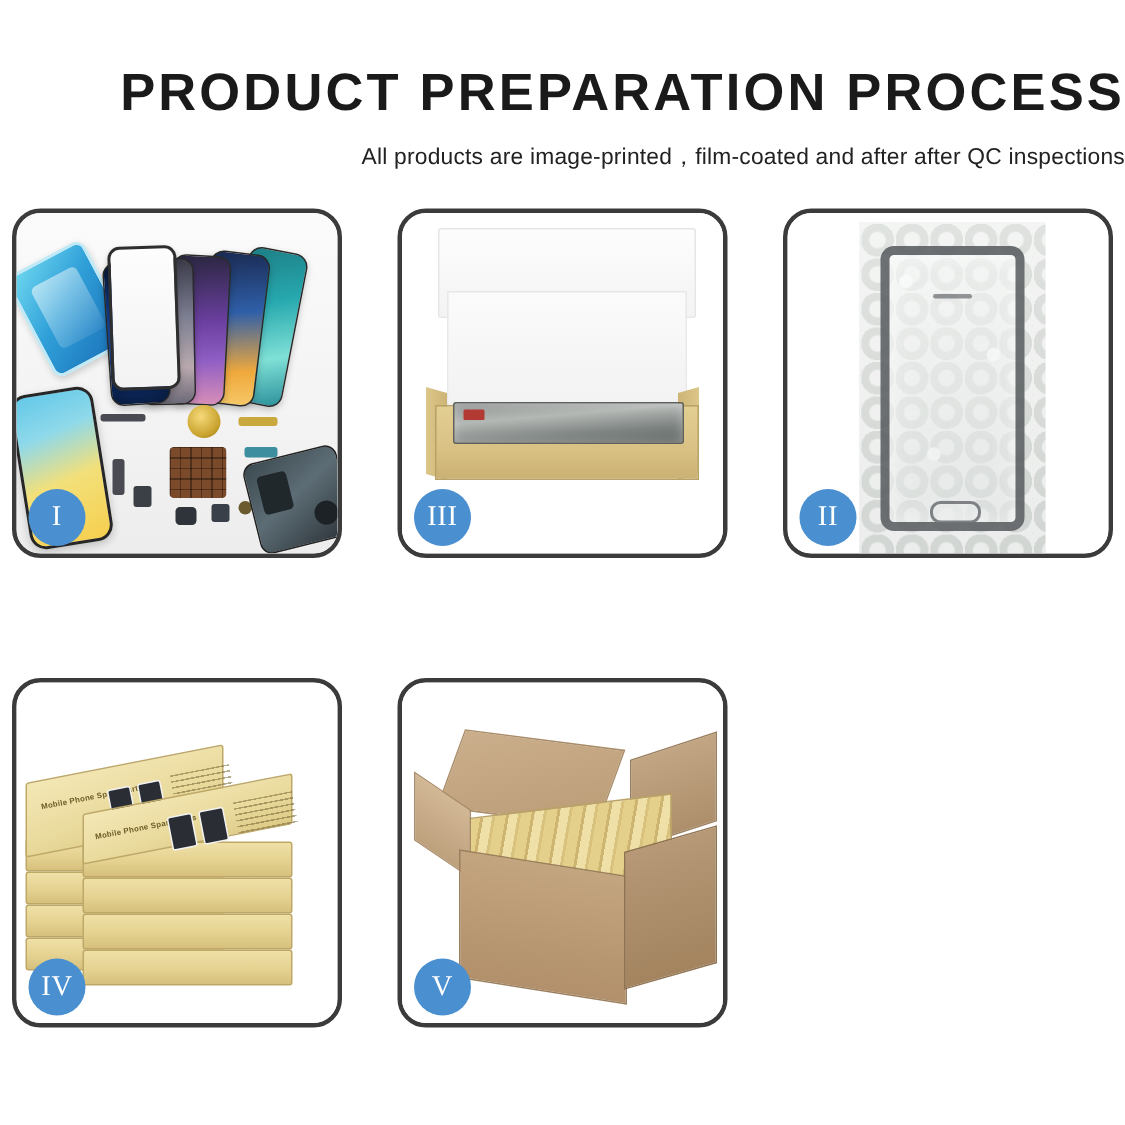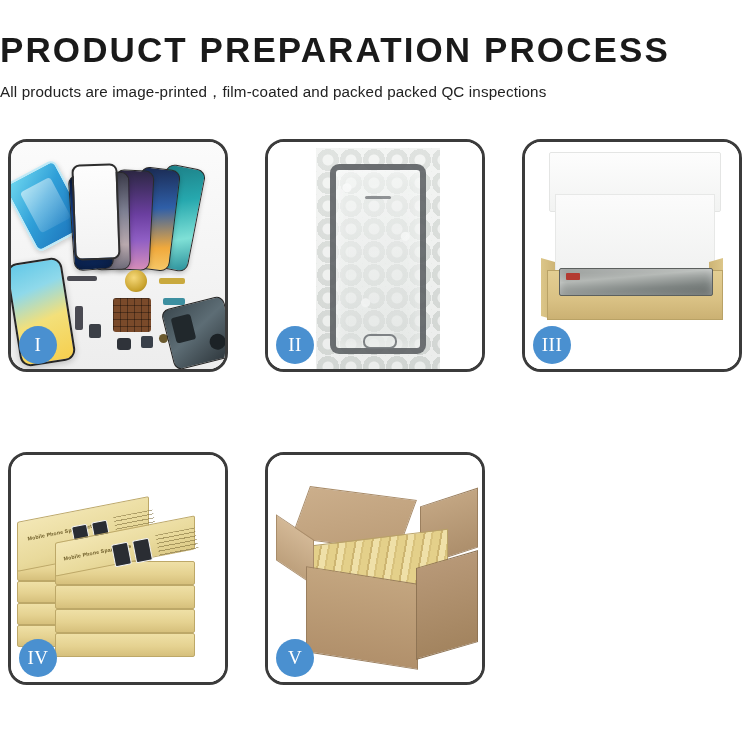--- a/index.html
+++ b/index.html
@@ -6,21 +6,21 @@
   * { box-sizing: border-box; margin: 0; padding: 0; }
   html, body {
     width: 750px; height: 750px;
     background: #ffffff;
     font-family: "Liberation Sans", sans-serif;
     overflow: hidden;
   }
   #page { position: relative; width: 750px; height: 750px; background: #fff; }
 
   
-  .header { position: absolute; left: 0; top: 32px; width: 750px; text-align: left; }
+  .header { position: absolute; left: 0; top: 44px; width: 750px; text-align: right; }
   .title {
     font-size: 35px; font-weight: 700; letter-spacing: 2.1px;
     color: #1a1a1a; line-height: 1.05; white-space: nowrap;
     font-family: "Liberation Sans", sans-serif;
   }
   .subtitle {
     margin-top: 13px; font-size: 15.2px; color: #222; letter-spacing: .15px;
     white-space: nowrap; font-family: "Liberation Sans", sans-serif;
   }
 
@@ -280,21 +280,21 @@
     background: rgba(140,115,83,.5); transform: skewY(10deg);
   }
 </style>
 </head>
 <body>
 
 <div id="page">
 
   <div class="header">
     <div class="title">PRODUCT PREPARATION PROCESS</div>
-    <div class="subtitle">All products are image-printed，film-coated and packed packed QC inspections</div>
+    <div class="subtitle">All products are image-printed，film-coated and after after QC inspections</div>
   </div>
 
   <div class="grid">
 
     <div class="panel">
       <div class="stage p1">
         <div class="film"></div>
         <div class="fan">
           <div class="ph ph5"></div>
           <div class="ph ph4"></div>
@@ -317,39 +317,39 @@
           <div class="pt" style="left:50px;top:70px;width:14px;height:12px;background:#2f333a;border-radius:3px"></div>
           <div class="pt" style="left:74px;top:68px;width:12px;height:12px;background:#39404a"></div>
           <div class="pt" style="left:92px;top:66px;width:9px;height:9px;background:#6b5a2e;border-radius:50%"></div>
           <div class="board"></div>
         </div>
       </div>
       <div class="badge">I</div>
     </div>
 
     <div class="panel">
-      <div class="stage p2">
-        <div class="wrapbg"></div>
-        <div class="screen">
-          <div class="speaker"></div>
-        </div>
-      </div>
-      <div class="badge">II</div>
-    </div>
-
-    <div class="panel">
       <div class="stage p3">
         <div class="lidback"></div>
         <div class="foam"></div>
         <div class="flapL"></div>
         <div class="flapR"></div>
         <div class="boxbody"></div>
         <div class="inner"></div>
       </div>
       <div class="badge">III</div>
+    </div>
+
+    <div class="panel">
+      <div class="stage p2">
+        <div class="wrapbg"></div>
+        <div class="screen">
+          <div class="speaker"></div>
+        </div>
+      </div>
+      <div class="badge">II</div>
     </div>
 
     <div class="panel">
       <div class="stage p4">
         <div class="stack">
           <div class="bx" style="left:0;top:152px;width:132px;height:22px"></div>
           <div class="bx" style="left:0;top:130px;width:132px;height:22px"></div>
           <div class="bx" style="left:0;top:108px;width:132px;height:22px"></div>
           <div class="bx" style="left:0;top:86px;width:132px;height:22px"></div>
           <div class="bx lid" style="left:0;top:36px;width:132px;height:50px;transform:skewY(-11deg)"></div>

